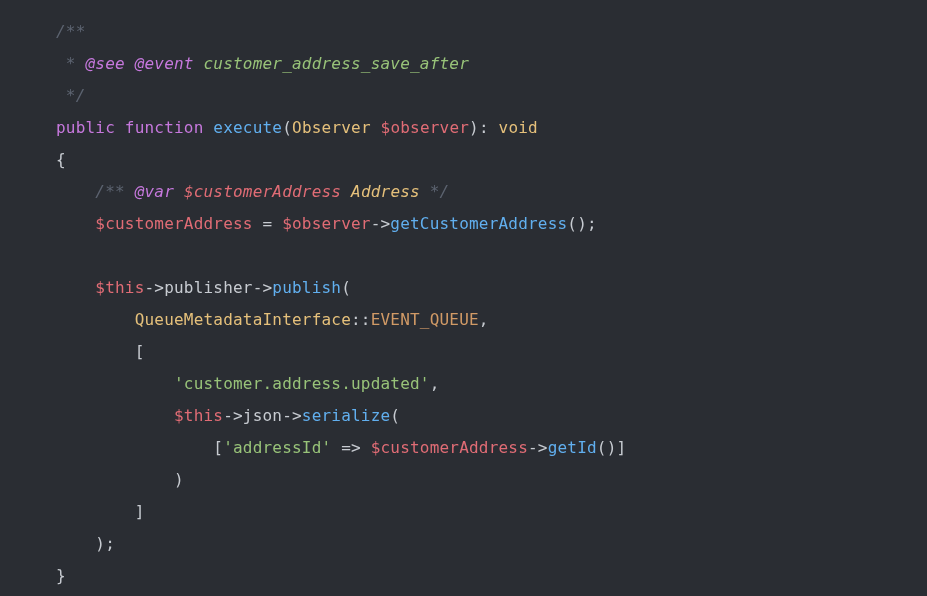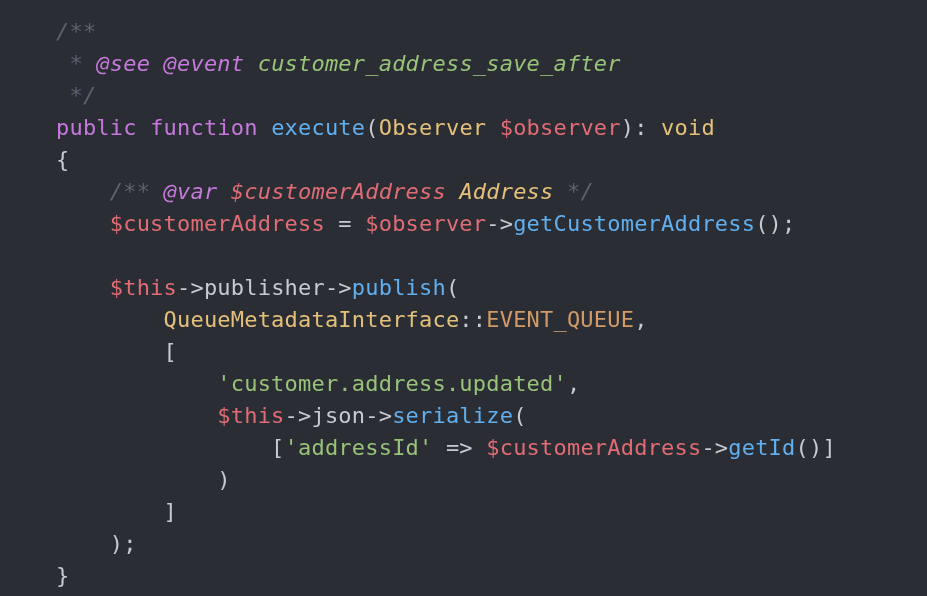--- a/index.html
+++ b/index.html
@@ -7,21 +7,21 @@
     padding: 0;
     background: #2a2d33;
     width: 927px;
     height: 596px;
     overflow: hidden;
   }
   pre.code {
     margin: 0;
     padding: 16px 0 0 56px;
     font-family: "Menlo", "Consolas", "DejaVu Sans Mono", monospace;
-    font-size: 22px;
+    font-size: 16px;
     line-height: 32px;
     letter-spacing: 0.2px;
     white-space: pre;
     color: #c7cbd1;
   }
   .c-comment  { color: #5c6370; font-style: italic; }
   .c-tag      { color: #c678dd; font-style: italic; }
   .c-doctext  { color: #98c379; font-style: italic; }
   .c-doctype  { color: #e5c07b; font-style: italic; }
   .c-docvar   { color: #e06c75; font-style: italic; }

